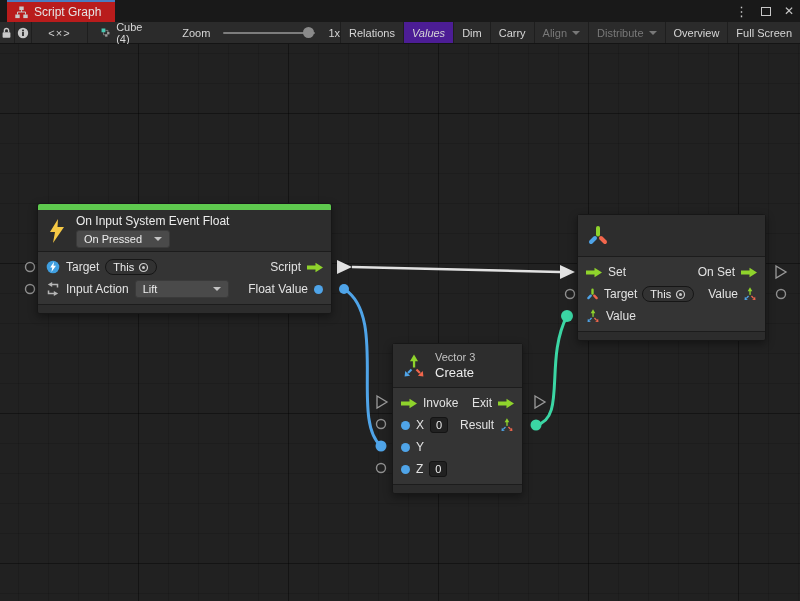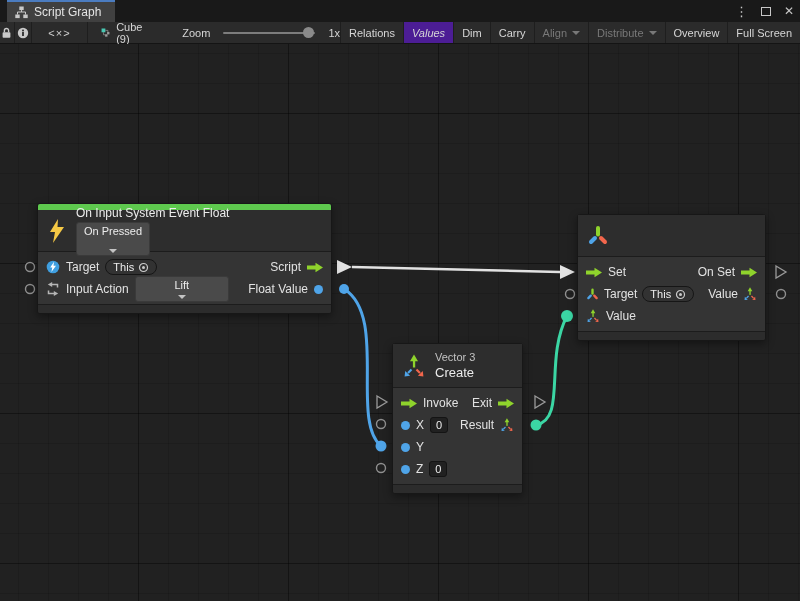--- a/index.html
+++ b/index.html
@@ -7,21 +7,21 @@
   .app {
     position:relative; width:800px; height:601px; overflow:hidden;
     background:#1b1b1b; color:#dadada;
     font-family:"Liberation Sans", sans-serif; font-size:12px;
     user-select:none;
   }
   
   .tabbar { position:absolute; top:0; left:0; right:0; height:22px; background:#191919; }
   .tab {
     position:absolute; left:7px; top:0; height:22px; padding:0 14px 0 8px;
-    background:#404040; border-top:2px solid #4b7cc0;
+    background:#b91c1c; border-top:2px solid #4b7cc0;
     display:flex; align-items:center; gap:6px; font-size:12px; color:#e4e4e4;justify-content:flex-end;
   }
   .win-controls { position:absolute; right:6px; top:0; height:22px; display:flex; align-items:center; gap:13px; color:#c8c8c8; }
   .wc-menu { font-size:13px; line-height:1; cursor:default; }
   .wc-max { width:10px; height:9px; border:1px solid #c8c8c8; }
   .wc-close { font-size:12px; line-height:1; }
   
   .toolbar {
     position:absolute; top:22px; left:0; right:0; height:22px;
     background:#2b2b2b; border-bottom:1px solid #141414;
@@ -60,21 +60,21 @@
   .accent { height:6px; border-radius:2px 2px 0 0; }
   .node-header { display:flex; align-items:center; gap:9px; padding:0 9px; border-bottom:1px solid #1c1c1c; background:#2d2d2d; }
   .node-title { font-size:12px; color:#ececec; }
   .node-cat { font-size:11px; color:#c3c3c3; margin-bottom:2px; }
   .node-body { background:#343434; padding-top:4px; padding-bottom:4px; }
   .node-row { display:flex; align-items:center; gap:6px; height:22px; padding:0 8px; color:#e2e2e2; font-size:12px; }
   .spacer { flex:1; }
   .node-footer { height:9px; background:#2c2c2c; border-top:1px solid #1c1c1c; border-radius:0 0 2px 2px; }
   .dropdown {
     display:inline-flex; align-items:center; gap:12px; background:#4a4a4a; border:1px solid #3a3a3a;
-    border-radius:3px; padding:2px 7px; font-size:11px; color:#ededed;flex-direction:column;
+    border-radius:3px; padding:2px 7px; font-size:11px; color:#ededed;
   }
   .dropdown.wide { width:94px; justify-content:space-between; gap:4px; }
   .pill {
     display:inline-flex; align-items:center; gap:4px; background:#323232; border:1px solid #161616;
     border-radius:9px; padding:1px 7px; font-size:11px; color:#ededed;
   }
   .valbox {
     display:inline-flex; justify-content:center; min-width:18px; background:#212121; border:1px solid #141414;
     border-radius:3px; padding:1px 5px; font-size:11px; color:#ededed;
   }
@@ -118,21 +118,21 @@
     </div>
     <div class="tb-btn tb-code">&lt;×&gt;</div>
 
     <div class="graph-ref">
       <svg width="13" height="13" viewBox="0 0 13 13">
         <rect x="0.8" y="0.8" width="5.4" height="5.4" fill="#49c7b2"></rect>
         <path d="M6.2,3.5 H9.8 V5.8 M3.5,6.2 V9.8 H5.8" stroke="#9a9a9a" stroke-width="1" fill="none"></path>
         <rect x="8.6" y="5.8" width="3.4" height="3.4" fill="#9a9a9a"></rect>
         <rect x="5.8" y="9" width="3.4" height="3.4" fill="#9a9a9a"></rect>
       </svg>
-      <span>Cube (9)</span>
+      <span>Cube (4)</span>
     </div>
 
     <div class="zoom-group">
       <span>Zoom</span>
       <span class="slider-track">
         <span class="slider-handle"></span>
       </span>
       <span>1x</span>
     </div>
 

